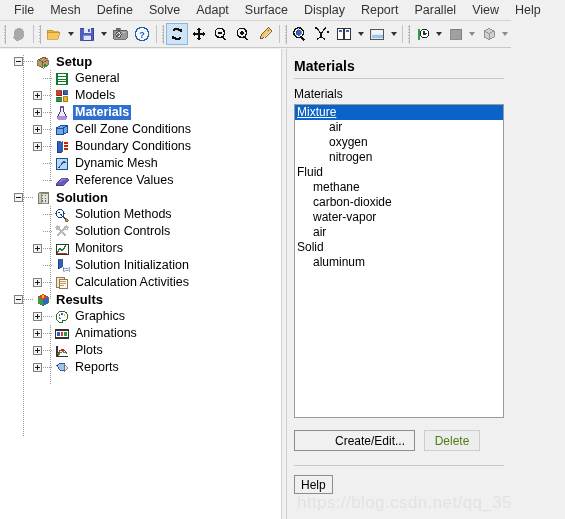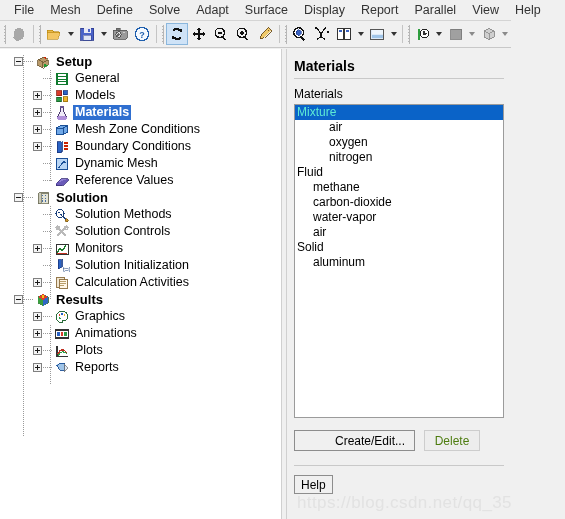--- a/index.html
+++ b/index.html
@@ -231,21 +231,22 @@
   }
   .list-item {
     height: 15px;
     line-height: 15px;
     font-size: 12px;
     padding-left: 2px;
     white-space: nowrap;
   }
   .list-item.selected {
     background: #0a63c8;
-    color: #5eead4;
+    color: #ffffff;
+    text-decoration: underline;
   }
   .indent1 { padding-left: 18px; }
   .indent2 { padding-left: 34px; }
 
   .btn-row {
     display: flex;
     align-items: center;
     gap: 9px;
     padding: 12px 0 0 7px;
   }
@@ -536,21 +537,21 @@
           <div class="tnode">
             <div style="width: 33px; flex: 0 0 auto;"></div>
             <div class="toggle plus"></div>
             <div class="dots"></div>
             <div class="ticon">
               <svg width="16" height="16" viewBox="0 0 16 16" shape-rendering="crispEdges">
                 <path d="M2.5 6l4-2.5h7V10l-4 2.5h-7z" fill="#6fa8e8" stroke="#1a4f96" stroke-width="1"></path>
                 <path d="M2.5 6h7v6.5M9.5 6l4-2.5" stroke="#1a4f96" stroke-width="1" fill="none"></path>
               </svg>
             </div>
-            <div class="tlabel">Mesh Zone Conditions</div>
+            <div class="tlabel">Cell Zone Conditions</div>
           </div>
           <div class="tnode">
             <div style="width: 33px; flex: 0 0 auto;"></div>
             <div class="toggle plus"></div>
             <div class="dots"></div>
             <div class="ticon">
               <svg width="16" height="16" viewBox="0 0 16 16" shape-rendering="crispEdges">
                 <path d="M3 2.5h4v11H3z" fill="#2a63c5" stroke="#16357e" stroke-width=".8"></path>
                 <path d="M7 3.5l1.8-1v9.5l-1.8 1z" fill="#8fb6ef" stroke="#16357e" stroke-width=".7"></path>
                 <path d="M10 4h4M10 7h4M10 10h4" stroke="#cc2200" stroke-width="1.3"></path>

